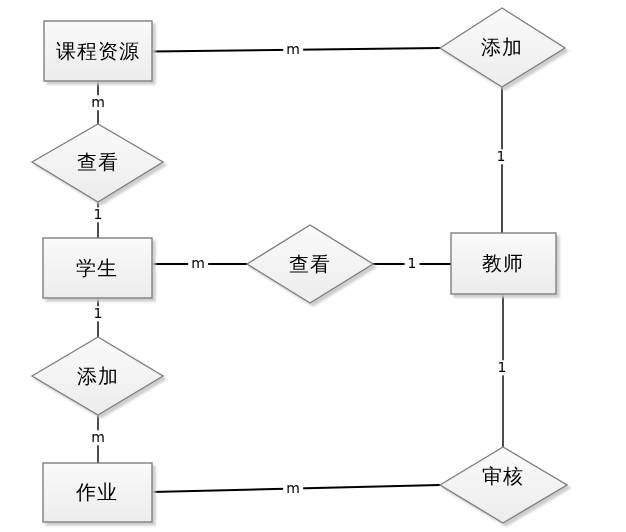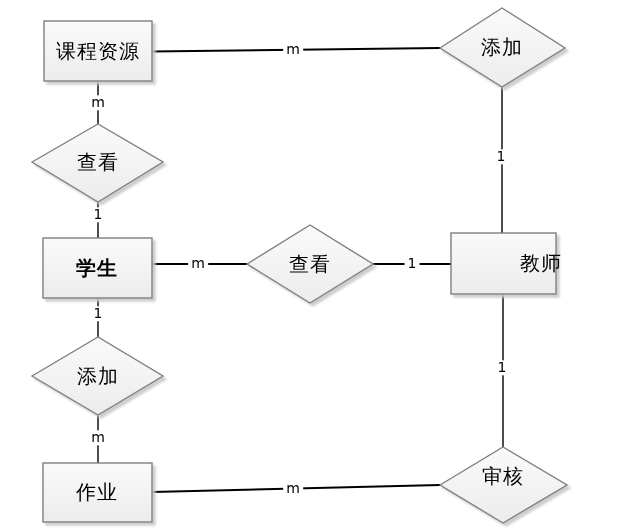--- a/index.html
+++ b/index.html
@@ -97,22 +97,22 @@
     <g>
       <polygon class="shape" points="440,48 502,8 565,48 502,87"></polygon>
       <polygon class="shape" points="32,162 98,124 163,162 98,202"></polygon>
       <polygon class="shape" points="247,264 310,225 373,264 310,303"></polygon>
       <polygon class="shape" points="32,376 98,337 163,376 98,415"></polygon>
       <polygon class="shape" points="440,485 503,447 567,485 503,523"></polygon>
     </g>
   </svg>
 
   <div class="shape-label" style="left:98px;  top:51px;">课程资源</div>
-  <div class="shape-label" style="left:97px;  top:268px;font-weight:bold;">学生</div>
-  <div class="shape-label" style="left:503px; top:263px;margin-left:38px;">教师</div>
+  <div class="shape-label" style="left:97px;  top:268px;">学生</div>
+  <div class="shape-label" style="left:503px; top:263px;">教师</div>
   <div class="shape-label" style="left:97px;  top:492px;font-family:Liberation Serif, serif;">作业</div>
 
   <div class="shape-label" style="left:502px; top:47px;">添加</div>
   <div class="shape-label" style="left:98px;  top:162px;">查看</div>
   <div class="shape-label" style="left:310px; top:264px;">查看</div>
   <div class="shape-label" style="left:98px;  top:376px;">添加</div>
   <div class="shape-label" style="left:503px; top:476px;">审核</div>
 
   <div class="card-label" style="left:293px; top:50px;">m</div>
   <div class="card-label" style="left:98px;  top:103px;">m</div>

